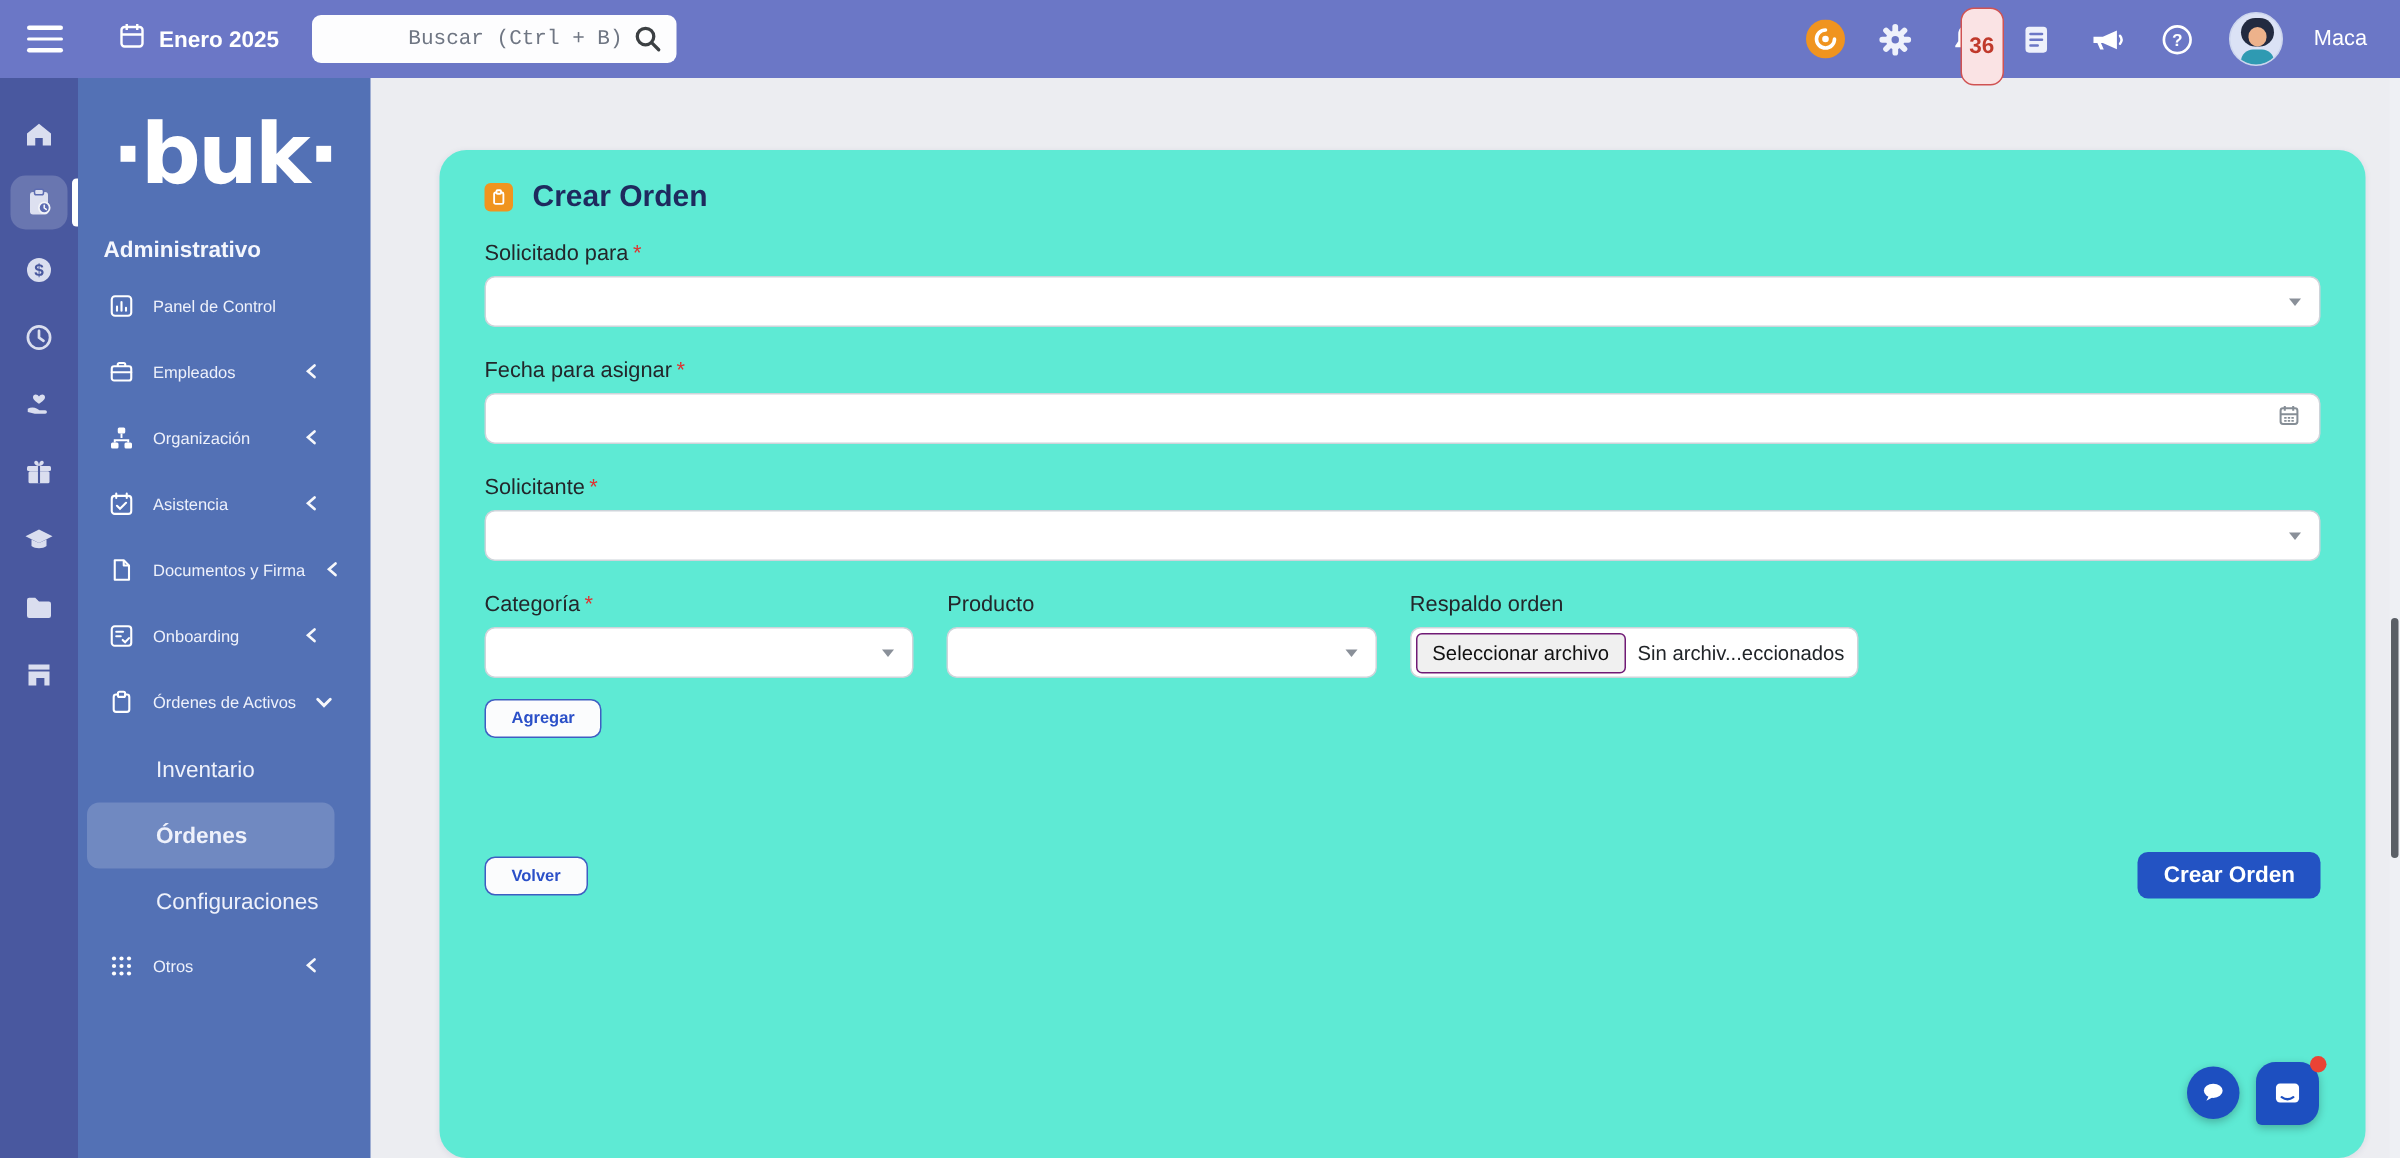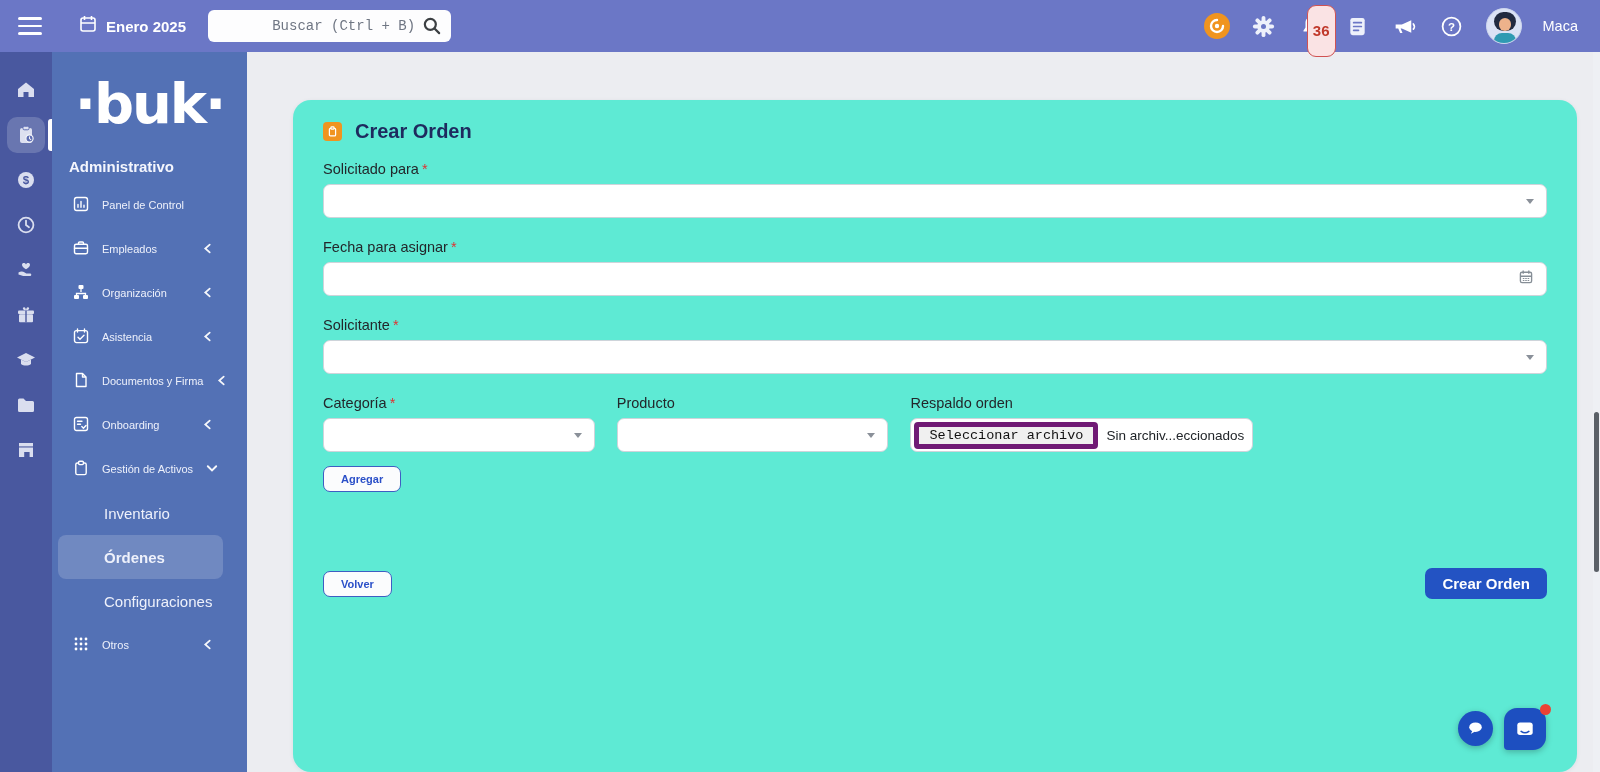--- a/index.html
+++ b/index.html
@@ -70,23 +70,23 @@
   .flabel { font-size:14.5px; color:#23272b; margin-bottom:7px; }
   .req { color:#e03131; margin-left:3px; }
   .finput { height:34px; background:#fff; border:1px solid #ced4da; border-radius:7px;
             display:flex; align-items:center; justify-content:flex-end; padding:0 12px; cursor:pointer; }
   .caret { width:0; height:0; border-left:4.5px solid transparent; border-right:4.5px solid transparent;
            border-top:5.5px solid #8a9099; }
   .row4 { display:grid; grid-template-columns:repeat(4,1fr); gap:22px; margin-bottom:10px; }
 
   .filewrap { height:34px; border:1px solid #ced4da; border-radius:7px; background:#fff;
               display:flex; align-items:center; padding:0 8px 0 3px; cursor:pointer; }
-  .filebtn { height:27px; border:5px solid #701a75; border-radius:4px; background:#f0f0f0;
+  .filebtn { height:27px; border:1px solid #701a75; border-radius:4px; background:#f0f0f0;
              font-size:13.5px; color:#111; padding:0 10px; display:flex; align-items:center;
-             font-family:Liberation Mono, monospace; cursor:pointer; white-space:nowrap; }
+             font-family:Liberation Sans, sans-serif; cursor:pointer; white-space:nowrap; }
   .filestatus { font-size:13.5px; color:#212529; padding-left:8px; white-space:nowrap; }
 
   .btn-outline { display:inline-block; border:1px solid #3e5ec2; color:#2b50c8; background:#fbfcfd;
                  border-radius:7px; font-size:11px; font-weight:bold; padding:6px 17px; cursor:pointer; }
   .btn-primary { display:inline-block; border:none; color:#fff; background:#2353c3; border-radius:7px;
                  font-size:15px; font-weight:bold; padding:7px 17px; cursor:pointer; }
   .agregar-row { margin-top:14px; }
   .footer-row { margin-top:76px; display:flex; justify-content:space-between; align-items:center; }
 
   
@@ -340,21 +340,21 @@
       </span>
     </div>
 
     <div class="nav-item">
       <span>
         <svg width="16" height="16" viewBox="0 0 16 16" fill="none" stroke="#fff" stroke-width="1.4" stroke-linejoin="round">
           <rect x="2.8" y="3" width="10.4" height="11.6" rx="1.6"></rect>
           <rect x="5.6" y="1.2" width="4.8" height="3.4" rx="1" fill="#5371b5"></rect>
         </svg>
       </span>
-      <span class="lbl">Gestión de Activos</span>
+      <span class="lbl">Órdenes de Activos</span>
       <span class="chev">
         <svg width="12" height="12" viewBox="0 0 10 10" fill="none" stroke="#fff" stroke-width="1.6" stroke-linecap="round">
             <path d="M1.5 3.5 5 7l3.5-3.5"></path>
           </svg>
       </span>
     </div>
 
     <div class="nav-sub">
       <span>Inventario</span>
     </div>

